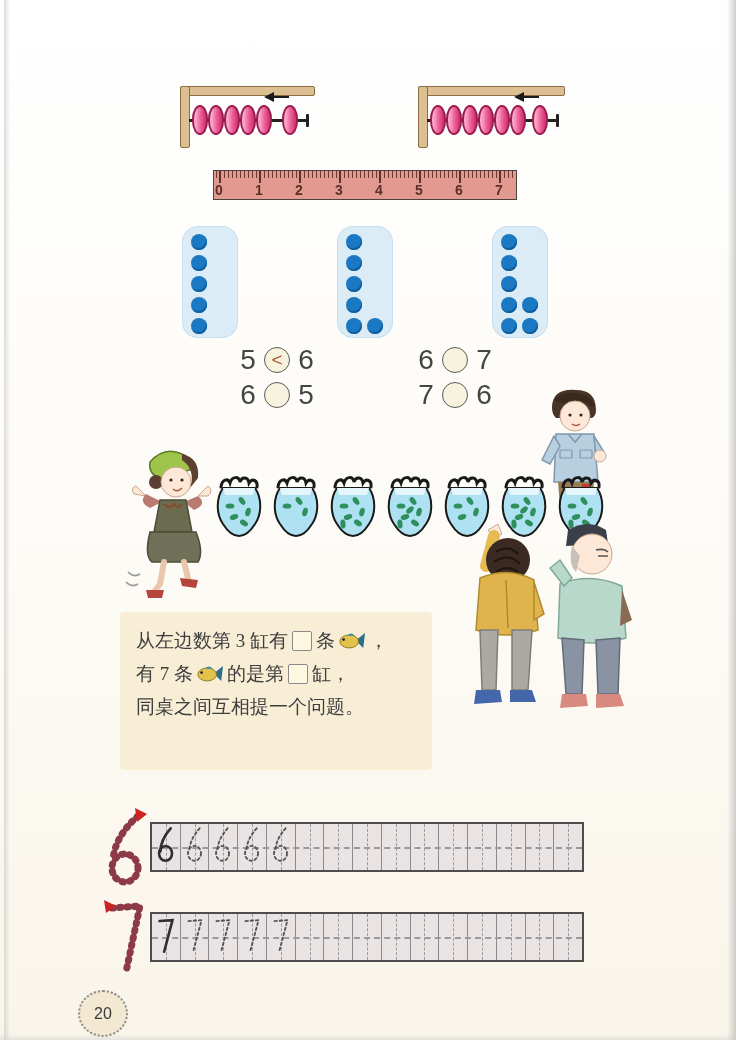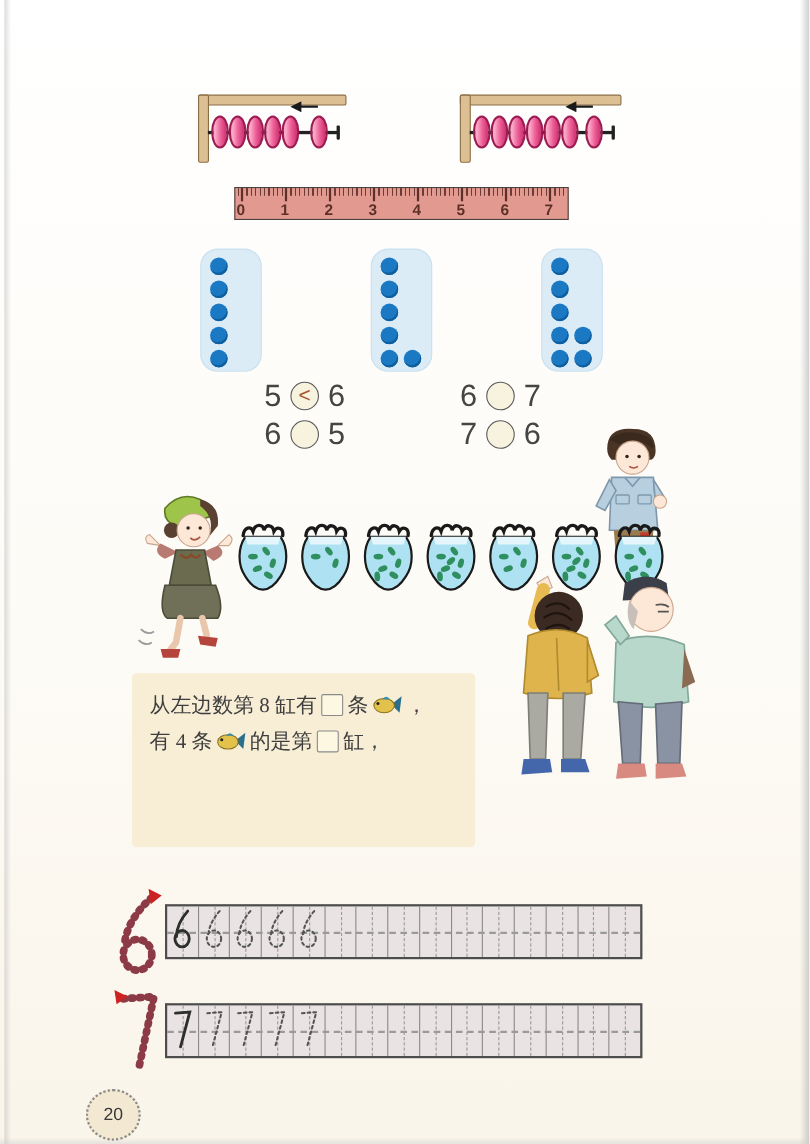--- a/index.html
+++ b/index.html
@@ -324,43 +324,46 @@
     <path d="M24,66 L10,48 L20,40 L32,58 Z" fill="#b8d8cc" stroke="#82a89a" stroke-width="1.5"></path>
     <path d="M82,70 L92,100 L80,106 Z" fill="#8a6a52"></path>
     <path d="M22,118 L44,120 L42,174 L26,174 Z" fill="#8a93a3" stroke="#646b78" stroke-width="1.5"></path>
     <path d="M56,120 L80,118 L78,174 L58,174 Z" fill="#8a93a3" stroke="#646b78" stroke-width="1.5"></path>
     <path d="M22,174 L46,174 L48,186 L20,188 Z" fill="#d88a80"></path>
     <path d="M56,174 L80,174 L84,186 L56,188 Z" fill="#d88a80"></path>
   </svg>
 
   <div class="pbox">
     <div class="pline">
-      <span>从左边数第 8 缸有</span>
+      <span>从左边数第 3 缸有</span>
       <span class="blank"></span>
       <span>条</span>
       <svg class="fish-ic" width="28" height="19" viewBox="0 0 30 20">
         <polygon points="19,10 29,2 27,18" fill="#2a6f8e"></polygon>
         <ellipse cx="12" cy="11" rx="10" ry="7" fill="#e2c24a" stroke="#8a7420" stroke-width="1"></ellipse>
         <path d="M10,5 q4,-5 8,0" fill="#3a8fa8"></path>
         <circle cx="6" cy="9" r="1.5" fill="#222"></circle>
       </svg>
       <span>，</span>
     </div>
     <div class="pline">
-      <span>有 4 条</span>
+      <span>有 7 条</span>
       <svg class="fish-ic" width="28" height="19" viewBox="0 0 30 20">
         <polygon points="19,10 29,2 27,18" fill="#2a6f8e"></polygon>
         <ellipse cx="12" cy="11" rx="10" ry="7" fill="#e2c24a" stroke="#8a7420" stroke-width="1"></ellipse>
         <path d="M10,5 q4,-5 8,0" fill="#3a8fa8"></path>
         <circle cx="6" cy="9" r="1.5" fill="#222"></circle>
       </svg>
       <span>的是第</span>
       <span class="blank"></span>
       <span>缸，</span>
     </div>
+    <div class="pline">
+      <span>同桌之间互相提一个问题。</span>
+    </div>
   </div>
 
   <svg class="deco" style="left:102px;top:806px" viewBox="0 0 50 86">
     <path d="M36,10 C22,22 12,38 11,54" fill="none" stroke="#8c3a45" stroke-width="7" stroke-linecap="round" stroke-dasharray="1.5 6"></path>
     <ellipse cx="23" cy="62" rx="13" ry="14" fill="none" stroke="#8c3a45" stroke-width="7" stroke-linecap="round" stroke-dasharray="1.5 6"></ellipse>
     <polygon points="33,2 45,8 35,16" fill="#cc2222"></polygon>
   </svg>
   <div class="wgrid" id="grid6" style="top:822px">
       <div class="wmid"></div>
       <div class="wcell">

